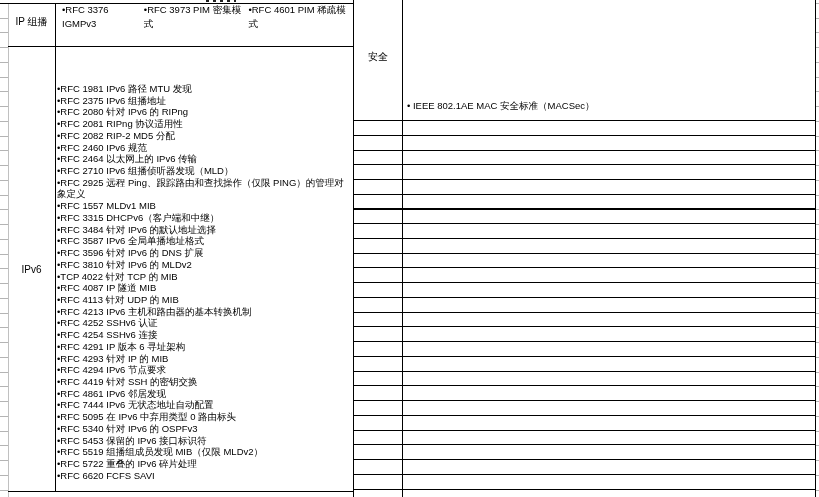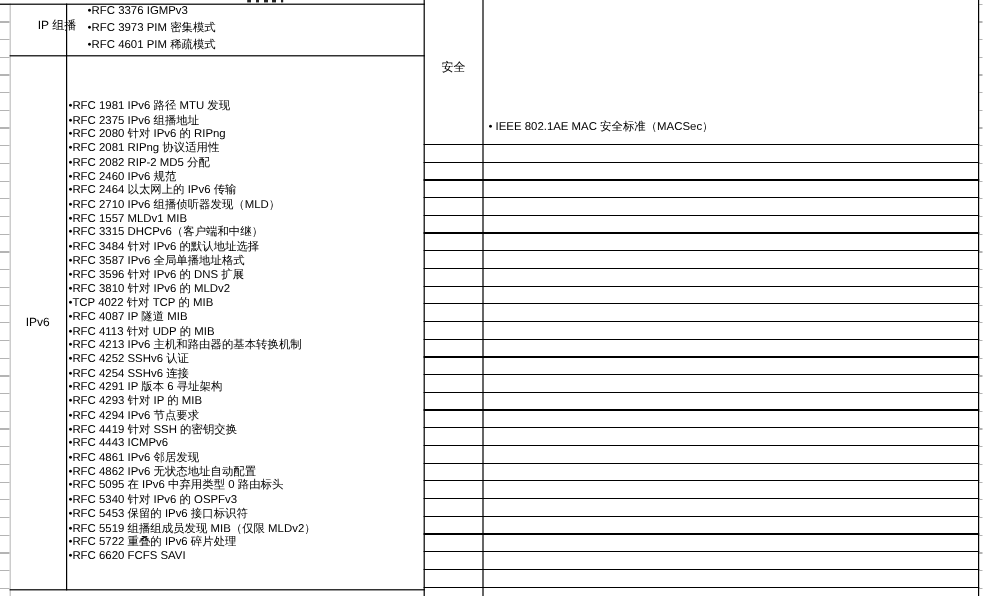--- a/index.html
+++ b/index.html
@@ -23,22 +23,22 @@
     position:absolute;left:206px;top:0;width:30px;height:2px;
     background:repeating-linear-gradient(to right,#222 0,#222 3px,transparent 3px,transparent 7px);
   }
   .cell{position:absolute;box-sizing:border-box;overflow:hidden;}
   .label-cell{
     display:flex;align-items:center;justify-content:center;
     font-size:10px;line-height:11px;
   }
   .list-cell{font-size:9.5px;}
   .ipmc-list{
-    display:flex;flex-direction:column;justify-content:flex-start;
-    line-height:14.2px;padding-left:18px;
+    display:flex;flex-direction:row;justify-content:flex-start;
+    line-height:14.2px;padding-left:7px;
   }
   .ipv6-list{
     line-height:11.72px;padding-left:2px;padding-top:1px;
     width:291px;overflow-wrap:break-word;word-break:break-word;margin-top:36px;
   }
   .security-label{padding-bottom:8px;}
   .security-list{
     display:flex;flex-direction:column;justify-content:flex-end;
     line-height:12px;padding-left:4px;padding-bottom:8px;
   }
@@ -51,60 +51,60 @@
 </head>
 <body>
 
 <div class="screen">
 
   <div class="grid-strip left"></div>
   <div class="grid-strip right"></div>
 
   <div class="frag"></div>
 
-  <div class="cell label-cell" style="left:24px;top:3px;width:47px;height:36px;">
+  <div class="cell label-cell" style="left:8px;top:3px;width:47px;height:36px;">
     <span>IP 组播</span>
   </div>
   <div class="cell label-cell" style="left:8px;top:47px;width:47px;height:444px;">
     <span>IPv6</span>
   </div>
 
   <div class="cell list-cell ipmc-list" style="left:55px;top:3px;width:298px;height:43px;">
       <div class="tline">•RFC 3376 IGMPv3</div>
       <div class="tline">•RFC 3973 PIM 密集模式</div>
       <div class="tline">•RFC 4601 PIM 稀疏模式</div>
     </div>
   <div class="cell list-cell ipv6-list" style="left:55px;top:46px;width:298px;height:446px;">
       <div class="tline">•RFC 1981 IPv6 路径 MTU 发现</div>
       <div class="tline">•RFC 2375 IPv6 组播地址</div>
       <div class="tline">•RFC 2080 针对 IPv6 的 RIPng</div>
       <div class="tline">•RFC 2081 RIPng 协议适用性</div>
       <div class="tline">•RFC 2082 RIP-2 MD5 分配</div>
       <div class="tline">•RFC 2460 IPv6 规范</div>
       <div class="tline">•RFC 2464 以太网上的 IPv6 传输</div>
       <div class="tline">•RFC 2710 IPv6 组播侦听器发现（MLD）</div>
+      <div class="tline">•RFC 2925 远程 Ping、跟踪路由和查找操作（仅限 PING）的管理对象定义</div>
       <div class="tline">•RFC 1557 MLDv1 MIB</div>
       <div class="tline">•RFC 3315 DHCPv6（客户端和中继）</div>
       <div class="tline">•RFC 3484 针对 IPv6 的默认地址选择</div>
       <div class="tline">•RFC 3587 IPv6 全局单播地址格式</div>
       <div class="tline">•RFC 3596 针对 IPv6 的 DNS 扩展</div>
       <div class="tline">•RFC 3810 针对 IPv6 的 MLDv2</div>
       <div class="tline">•TCP 4022 针对 TCP 的 MIB</div>
       <div class="tline">•RFC 4087 IP 隧道 MIB</div>
       <div class="tline">•RFC 4113 针对 UDP 的 MIB</div>
       <div class="tline">•RFC 4213 IPv6 主机和路由器的基本转换机制</div>
       <div class="tline">•RFC 4252 SSHv6 认证</div>
       <div class="tline">•RFC 4254 SSHv6 连接</div>
       <div class="tline">•RFC 4291 IP 版本 6 寻址架构</div>
       <div class="tline">•RFC 4293 针对 IP 的 MIB</div>
       <div class="tline">•RFC 4294 IPv6 节点要求</div>
       <div class="tline">•RFC 4419 针对 SSH 的密钥交换</div>
-      <div class="tline">•RFC 4443 ICMPv6</div>
       <div class="tline">•RFC 4861 IPv6 邻居发现</div>
-      <div class="tline">•RFC 4862 IPv6 无状态地址自动配置</div>
+      <div class="tline">•RFC 7444 IPv6 无状态地址自动配置</div>
       <div class="tline">•RFC 5095 在 IPv6 中弃用类型 0 路由标头</div>
       <div class="tline">•RFC 5340 针对 IPv6 的 OSPFv3</div>
       <div class="tline">•RFC 5453 保留的 IPv6 接口标识符</div>
       <div class="tline">•RFC 5519 组播组成员发现 MIB（仅限 MLDv2）</div>
       <div class="tline">•RFC 5722 重叠的 IPv6 碎片处理</div>
       <div class="tline">•RFC 6620 FCFS SAVI</div>
     </div>
 
   <div class="cell label-cell security-label" style="left:354px;top:0;width:48px;height:120px;text-align:center;">
     <span>安全</span>

